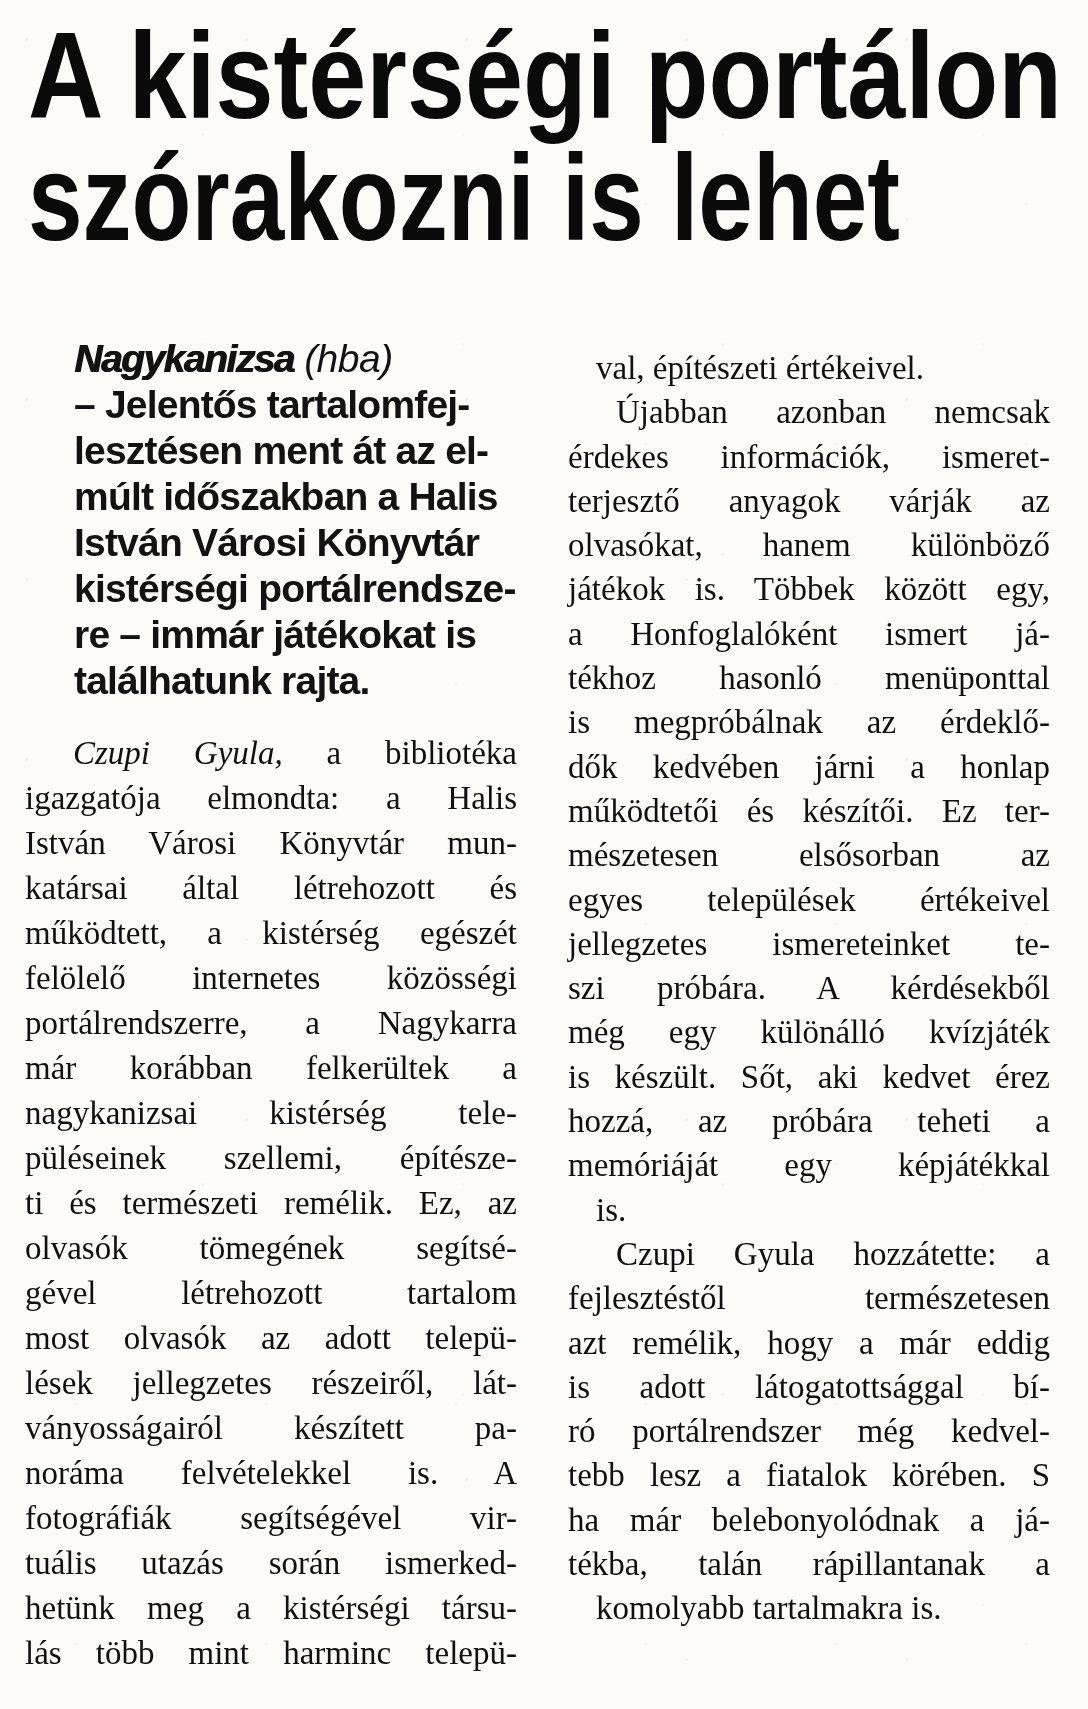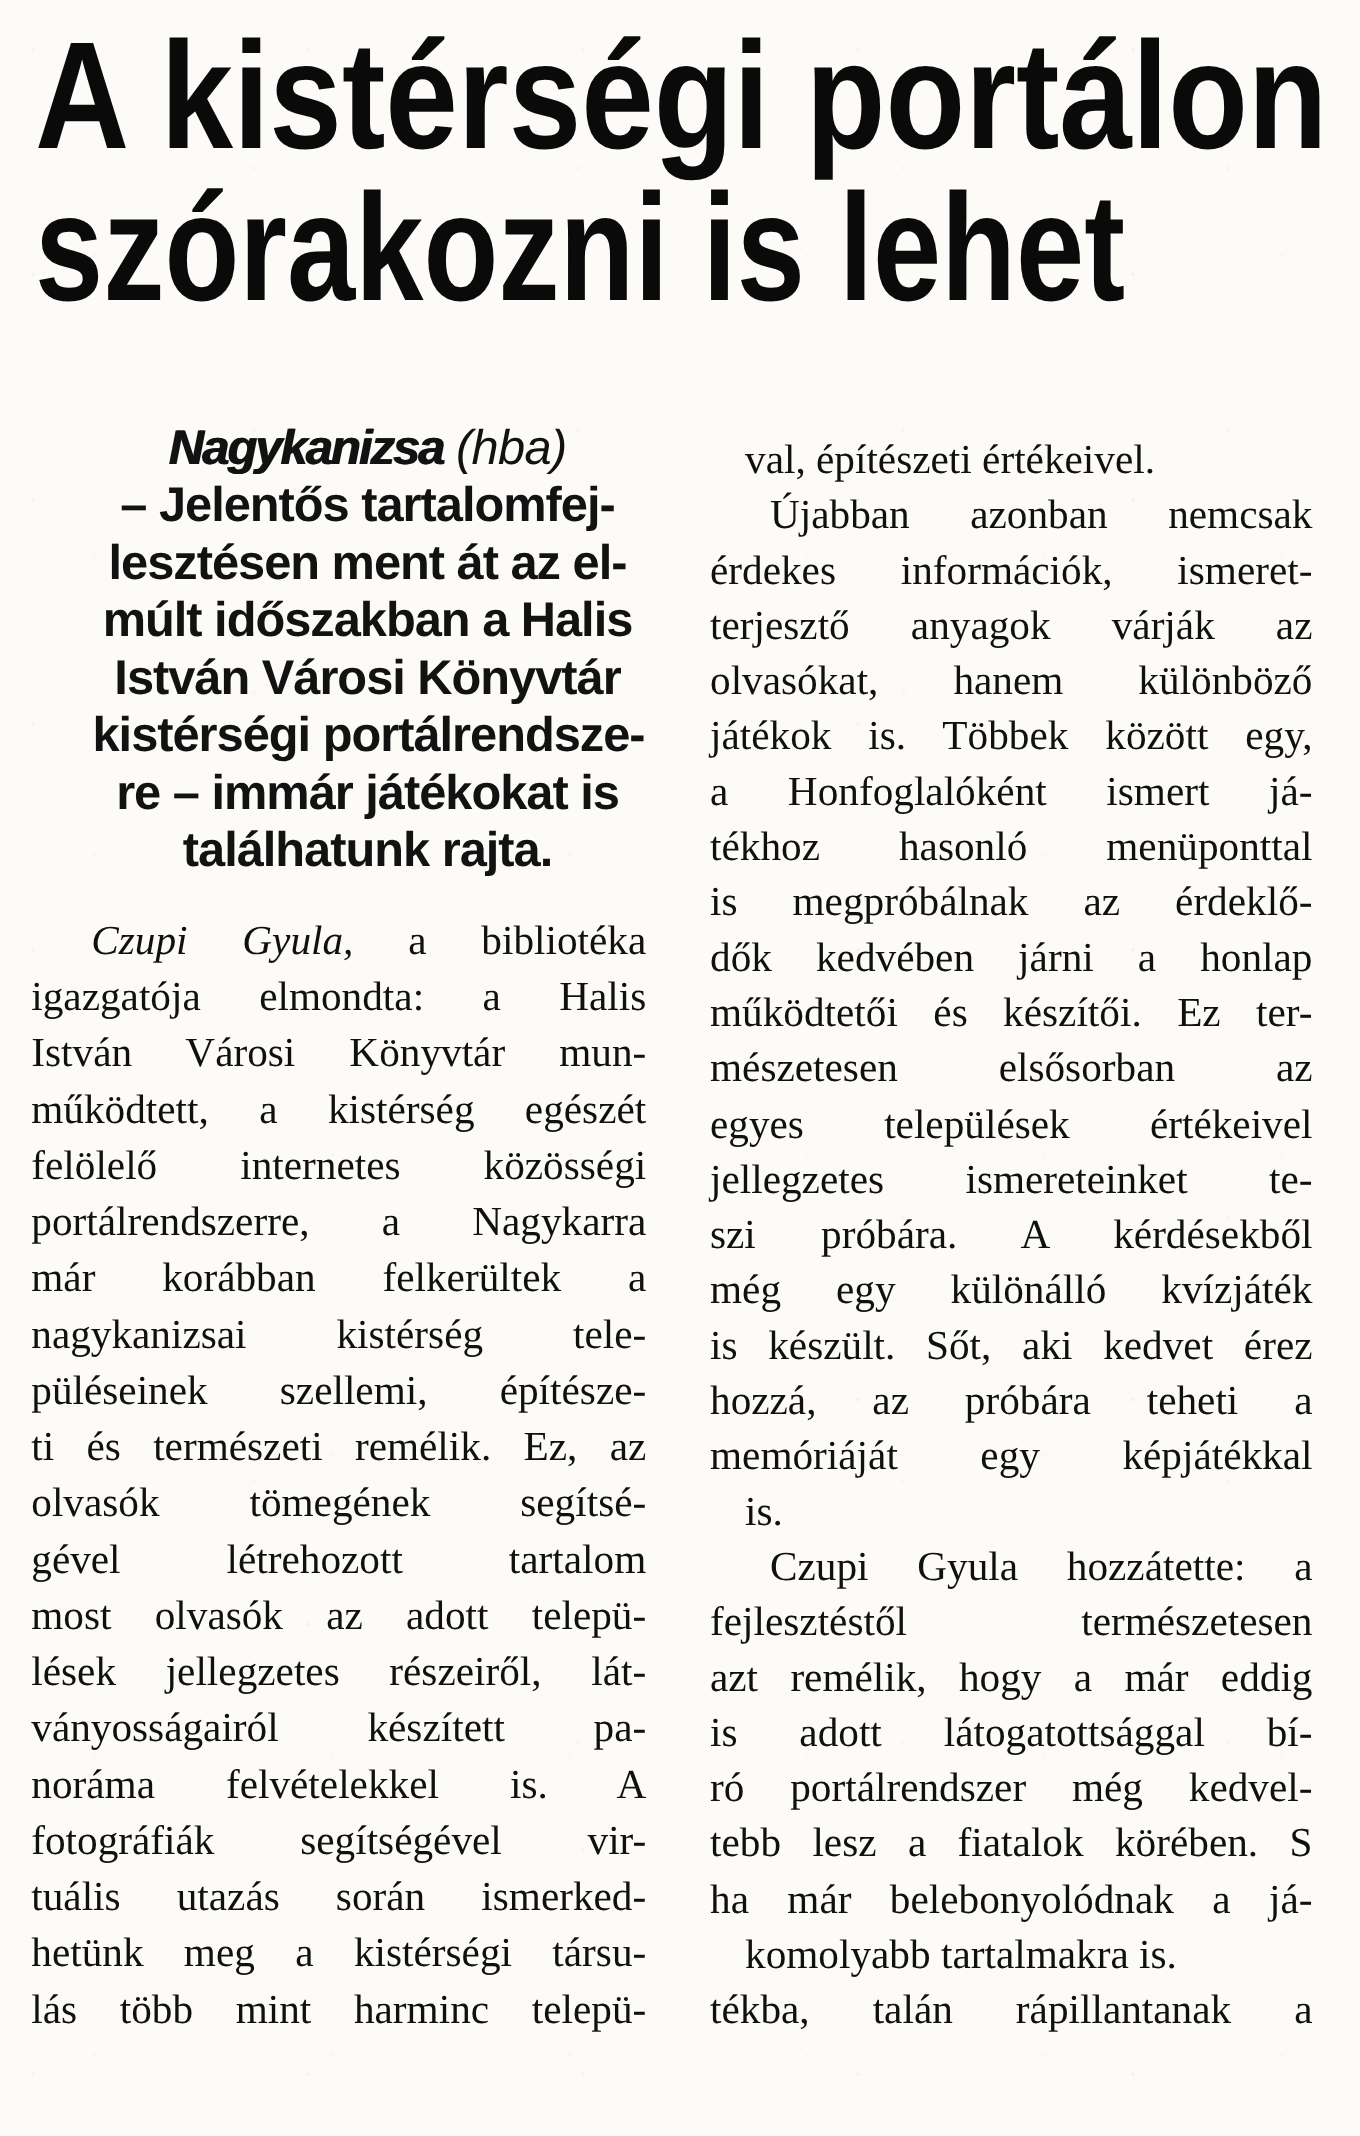--- a/index.html
+++ b/index.html
@@ -33,21 +33,21 @@
   .lead {
     position: absolute;
     left: 74px; top: 336px; width: 440px;
     font-family: "Liberation Sans", sans-serif;
     font-weight: 700;
     font-size: 39px; line-height: 46px;
     letter-spacing: -0.8px;
     white-space: nowrap;
     color: #121212;
   }
-  .lead .line { text-align: center; }
+  .lead .line { text-align: left; }
   .lead .dateline {
     font-style: italic;
     text-shadow: 1px 0 0 currentColor;
     letter-spacing: -1.5px;
   }
   .lead .byline {
     font-style: italic;
     font-weight: 400;
     letter-spacing: -0.5px;
   }
@@ -83,20 +83,21 @@
     <div class="line"><span>István Városi Könyvtár</span></div>
     <div class="line"><span>kistérségi portálrendsze-</span></div>
     <div class="line"><span>re – immár játékokat is</span></div>
     <div class="line"><span>találhatunk rajta.</span></div>
   </div>
 
 <div class="col col-left">
     <div class="line indent"><span class="italic">Czupi Gyula,</span><span> a bibliotéka</span></div>
     <div class="line"><span>igazgatója elmondta: a Halis</span></div>
     <div class="line"><span>István Városi Könyvtár mun-</span></div>
+    <div class="line"><span>katársai által létrehozott és</span></div>
     <div class="line"><span>működtett, a kistérség egészét</span></div>
     <div class="line"><span>felölelő internetes közösségi</span></div>
     <div class="line"><span>portálrendszerre, a Nagykarra</span></div>
     <div class="line"><span>már korábban felkerültek a</span></div>
     <div class="line"><span>nagykanizsai kistérség tele-</span></div>
     <div class="line"><span>püléseinek szellemi, építésze-</span></div>
     <div class="line"><span>ti és természeti remélik. Ez, az</span></div>
     <div class="line"><span>olvasók tömegének segítsé-</span></div>
     <div class="line"><span>gével létrehozott tartalom</span></div>
     <div class="line"><span>most olvasók az adott telepü-</span></div>
@@ -130,15 +131,15 @@
     <div class="line"><span>hozzá, az próbára teheti a</span></div>
     <div class="line"><span>memóriáját egy képjátékkal</span></div>
     <div class="line left"><span>is.</span></div>
     <div class="line indent"><span>Czupi Gyula hozzátette: a</span></div>
     <div class="line"><span>fejlesztéstől természetesen</span></div>
     <div class="line"><span>azt remélik, hogy a már eddig</span></div>
     <div class="line"><span>is adott látogatottsággal bí-</span></div>
     <div class="line"><span>ró portálrendszer még kedvel-</span></div>
     <div class="line"><span>tebb lesz a fiatalok körében. S</span></div>
     <div class="line"><span>ha már belebonyolódnak a já-</span></div>
+    <div class="line"><span>tékba, talán rápillantanak a</span></div>
     <div class="line left"><span>komolyabb tartalmakra is.</span></div>
-    <div class="line"><span>tékba, talán rápillantanak a</span></div>
   </div>
 
 </body></html>

